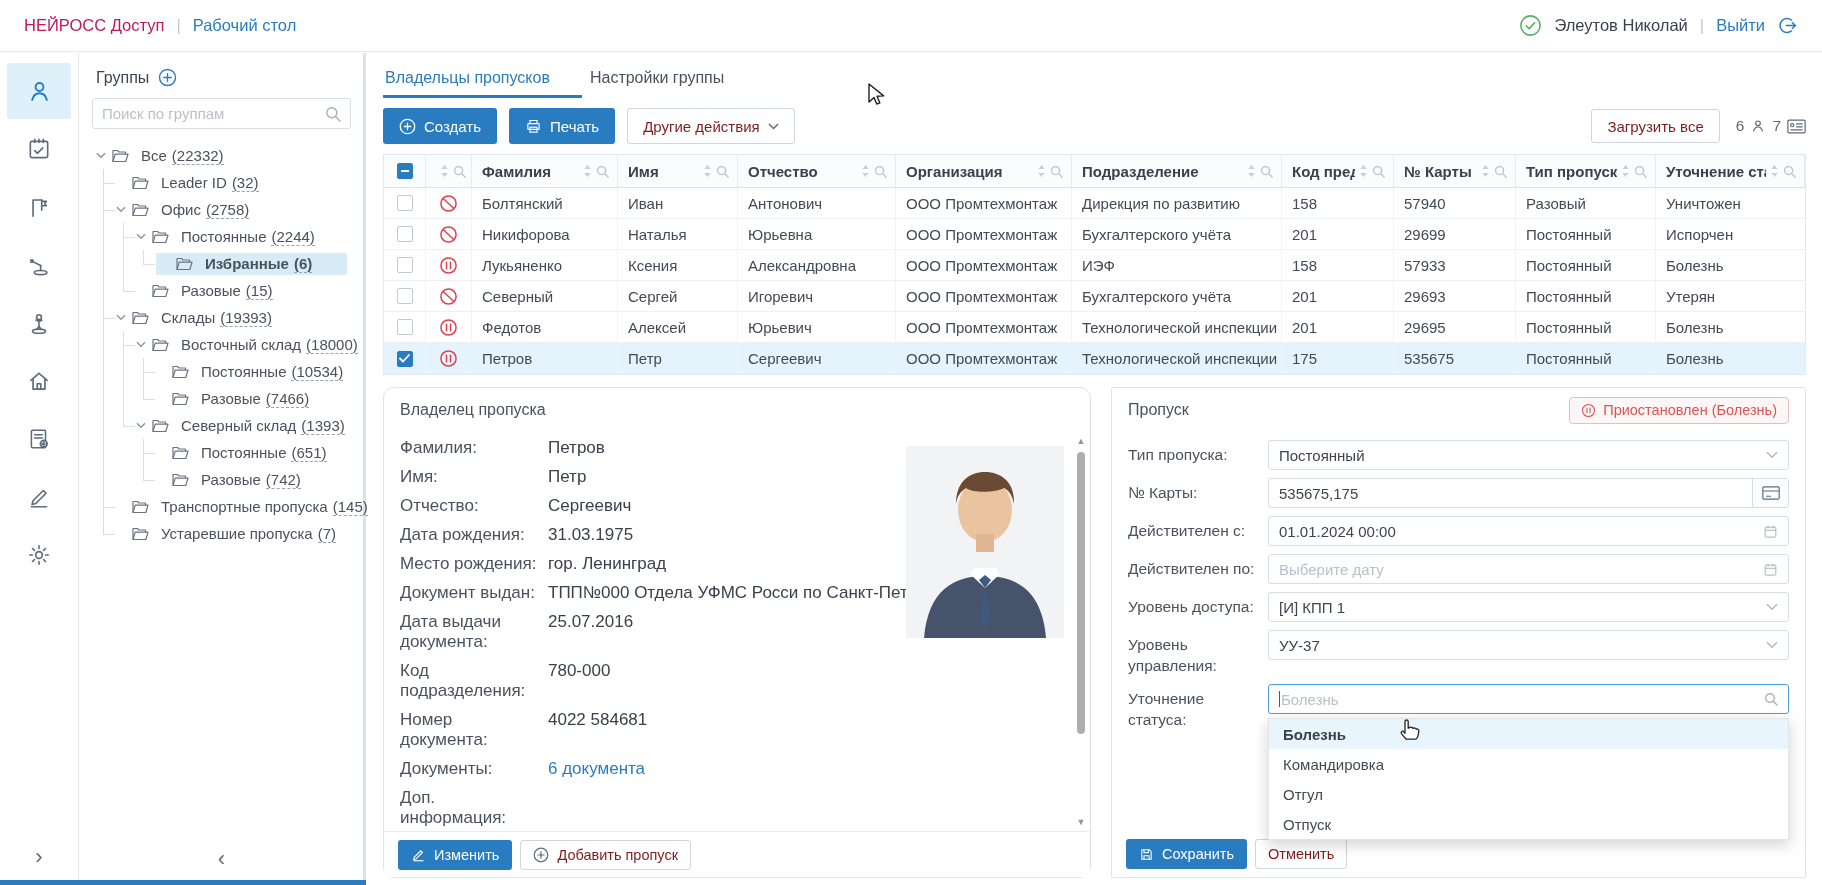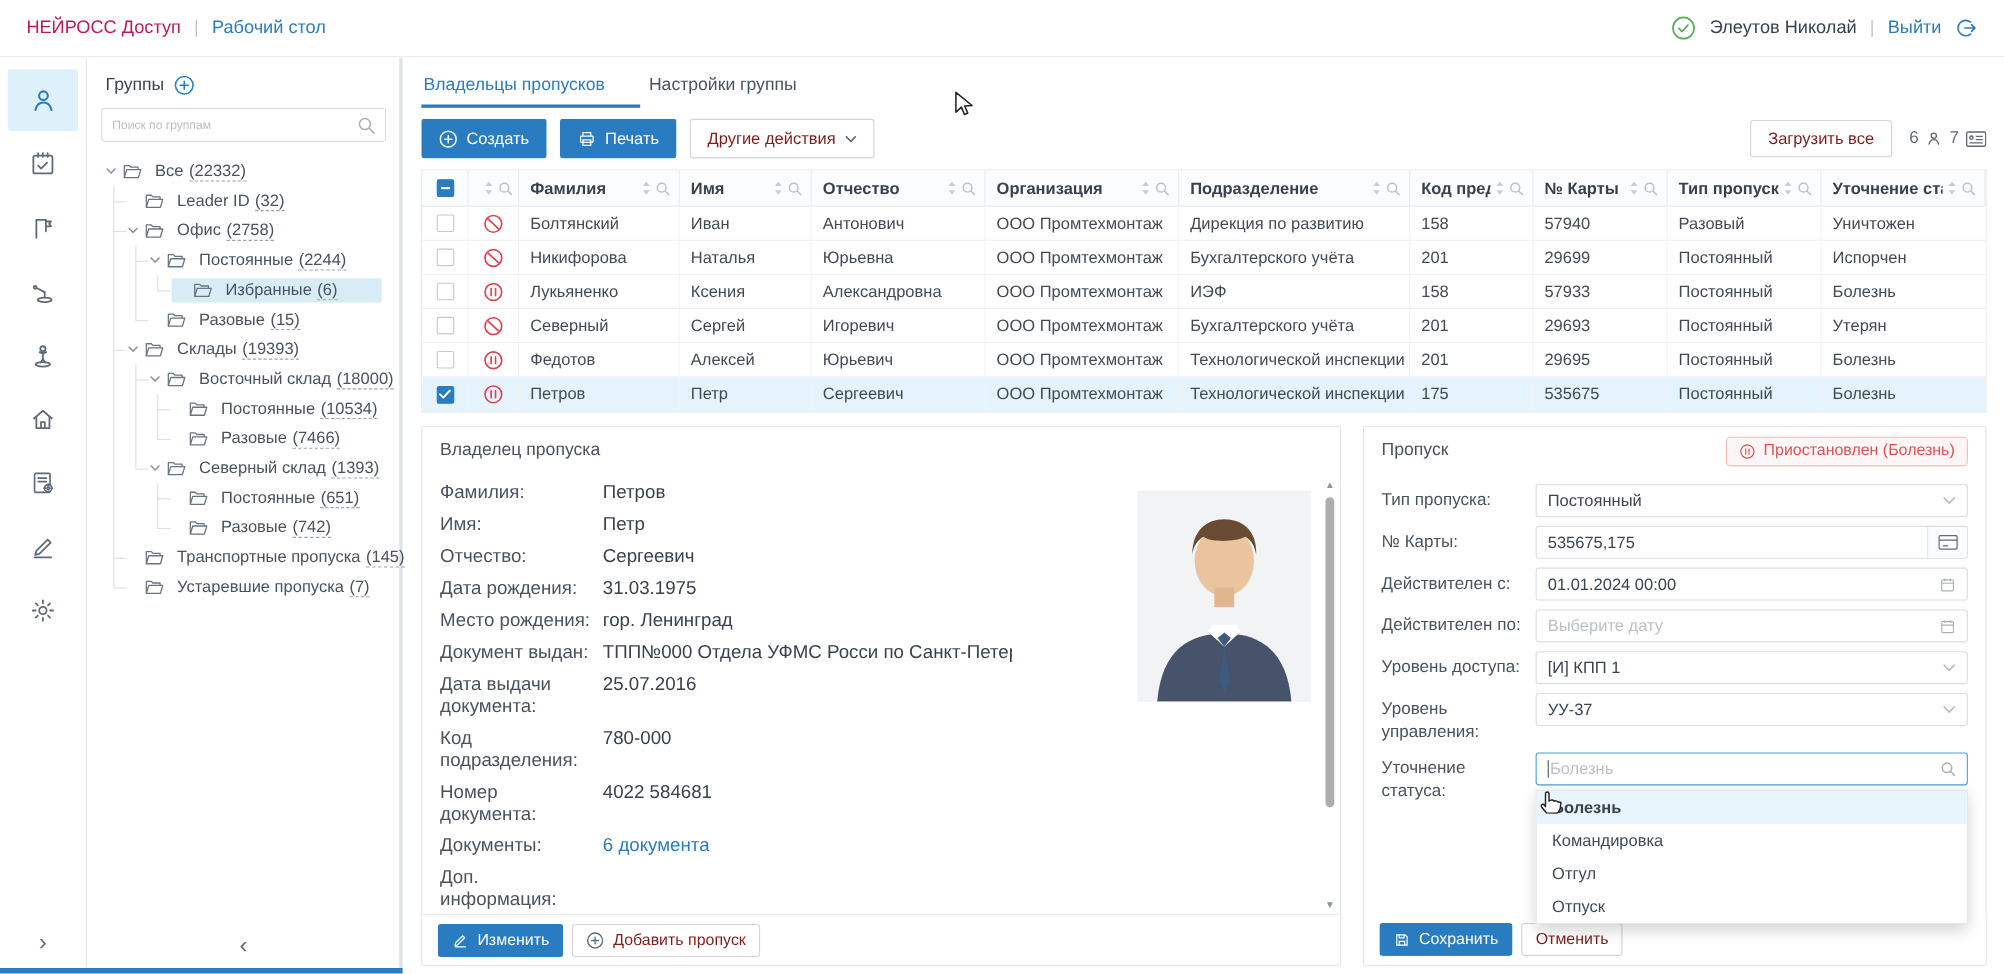--- a/index.html
+++ b/index.html
@@ -24,30 +24,30 @@
     margin:2px 0; border-radius:3px; cursor:pointer; }
   .rail-item.active { background:#def0f9; }
   .rail-expand { margin-top:auto; margin-bottom:10px; color:#5f6b78; font-size:22px; cursor:pointer; }
 
   
   .groups { position:absolute; top:53px; left:80px; width:286px; bottom:5px; background:#fff;
     border-right:3px solid #dde2e6; padding:0 12px 0 12px; }
   .groups-head { display:flex; align-items:center; gap:9px; margin:15px 4px 11px; font-size:16px; color:#3c4450; }
   .search-box { height:31px; border:1px solid #d9dee3; border-radius:3px; display:flex;
     align-items:center; padding:0 9px; background:#fff; }
-  .search-box input { flex:1; border:none; outline:none; font-size:11px; color:#3c4450;
+  .search-box input { flex:1; border:none; outline:none; font-size:15px; color:#3c4450;
     font-family:inherit; min-width:0; }
   .search-box input::placeholder { color:#b9c0c7; }
   .tree { margin-top:13px; font-size:15px; color:#4a525e; position:relative; }
   .tree-row { height:27px; display:flex; align-items:center; position:relative; cursor:pointer; }
   .guide { position:absolute; top:0; bottom:0; width:1px; background:#dbdfe3; }
   .guide.half { bottom:50%; }
   .tick { position:absolute; top:50%; height:1px; width:12px; background:#dbdfe3; }
   .tree-inner { display:flex; align-items:center; padding:2px 7px 2px 0; border-radius:2px; min-width:0; }
-  .tree-row.selected .tree-inner { background:#d8ecf8; padding-left:4px; margin-right:4px; flex:1; }
+  .tree-row.selected .tree-inner { background:#d8ecf8; padding-left:4px; margin-right:4px; flex:1;font-weight:bold; }
   .slot { width:16px; flex:none; display:flex; align-items:center; }
   .tree-folder { margin-right:6px; flex:none; }
   .tree-label { white-space:nowrap; }
   .tree-count { margin-left:5px; border-bottom:1px dashed #9aa3ab; white-space:nowrap; }
   .groups-collapse { position:absolute; bottom:8px; left:50%; transform:translateX(-50%);
     color:#5f6b78; font-size:22px; cursor:pointer; }
   .accent-bar { position:absolute; left:0; bottom:0; width:366px; height:5px; background:#2a7cc0; z-index:6; }
 
   
   .main { position:absolute; top:52px; left:367px; right:0; bottom:0; padding:10px 16px 0; }
@@ -81,21 +81,21 @@
   .tr.selected { background:#e4f3fc; }
   .cb { width:16px; height:16px; border:1px solid #c3c9cf; border-radius:2px; background:#fff;
     display:flex; align-items:center; justify-content:center; flex:none; cursor:pointer; }
   .cb.indet { background:#2a7cc0; border-color:#2a7cc0; }
   .cb.indet::after { content:""; width:8px; height:2px; background:#fff; }
   .cb.checked { background:#2a7cc0; border-color:#2a7cc0; }
 
   
   .cards { display:flex; gap:20px; margin-top:12px; height:491px; }
   .card { position:relative; border:1px solid #e0e4e8; background:#fff; border-radius:2px; }
-  .card-owner { width:836px; flex:none; }
+  .card-owner { width:708px; flex:none;border-radius:11px; }
   .card-pass { flex:1; }
   .card-head { height:44px; display:flex; align-items:center; padding:0 16px; font-size:16px; color:#4a525e; }
   .card-foot { position:absolute; left:0; right:0; bottom:0; height:46px; display:flex;
     align-items:center; gap:8px; padding:0 14px; background:#fff; }
   .card-owner .card-foot { border-top:1px solid #e7ebee; }
 
   .owner-body { padding:6px 16px 0; }
   .orow { display:flex; margin-bottom:9px; font-size:17px; line-height:20px; }
   .olabel { width:140px; flex:none; color:#4a525e; }
   .ovalue { color:#39414c; margin-left:8px; max-width:372px; white-space:nowrap; overflow:hidden; }

